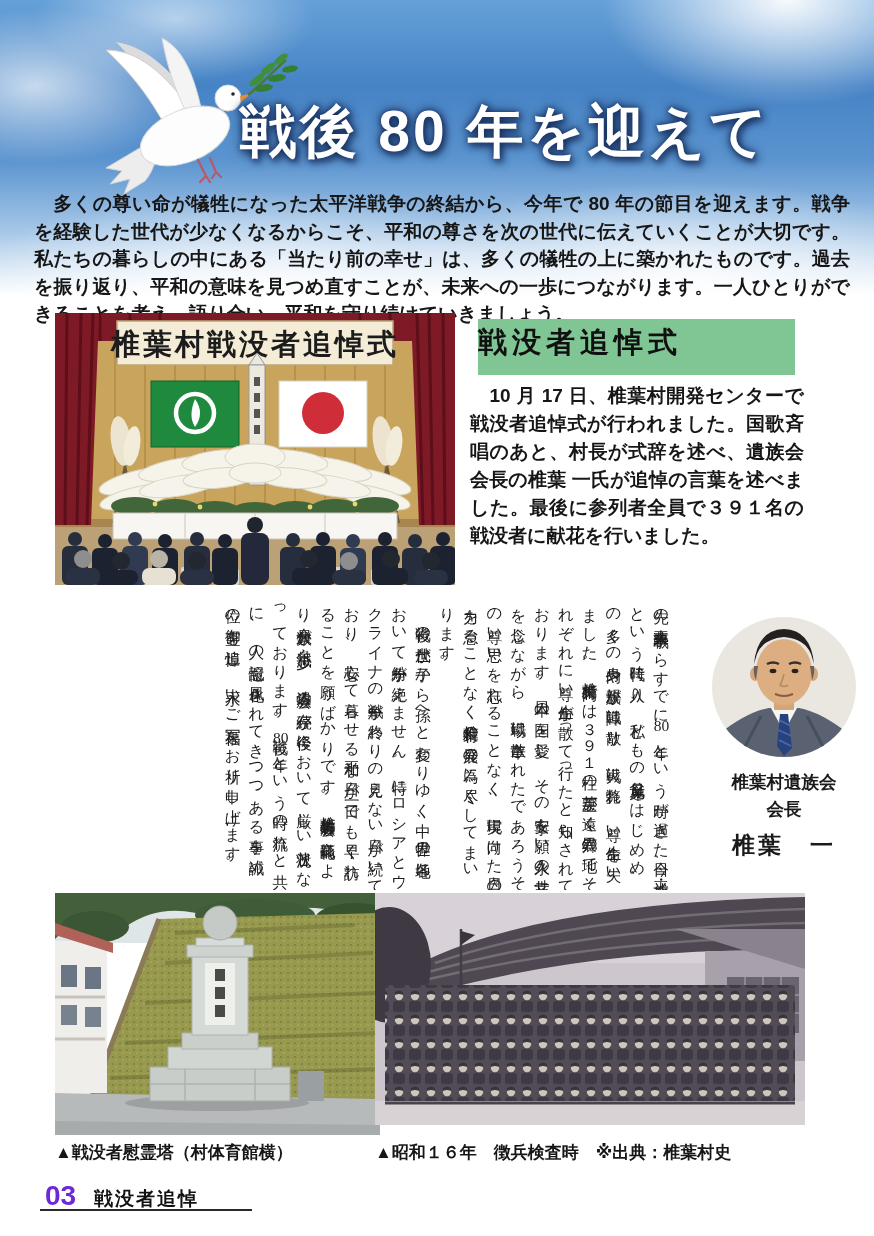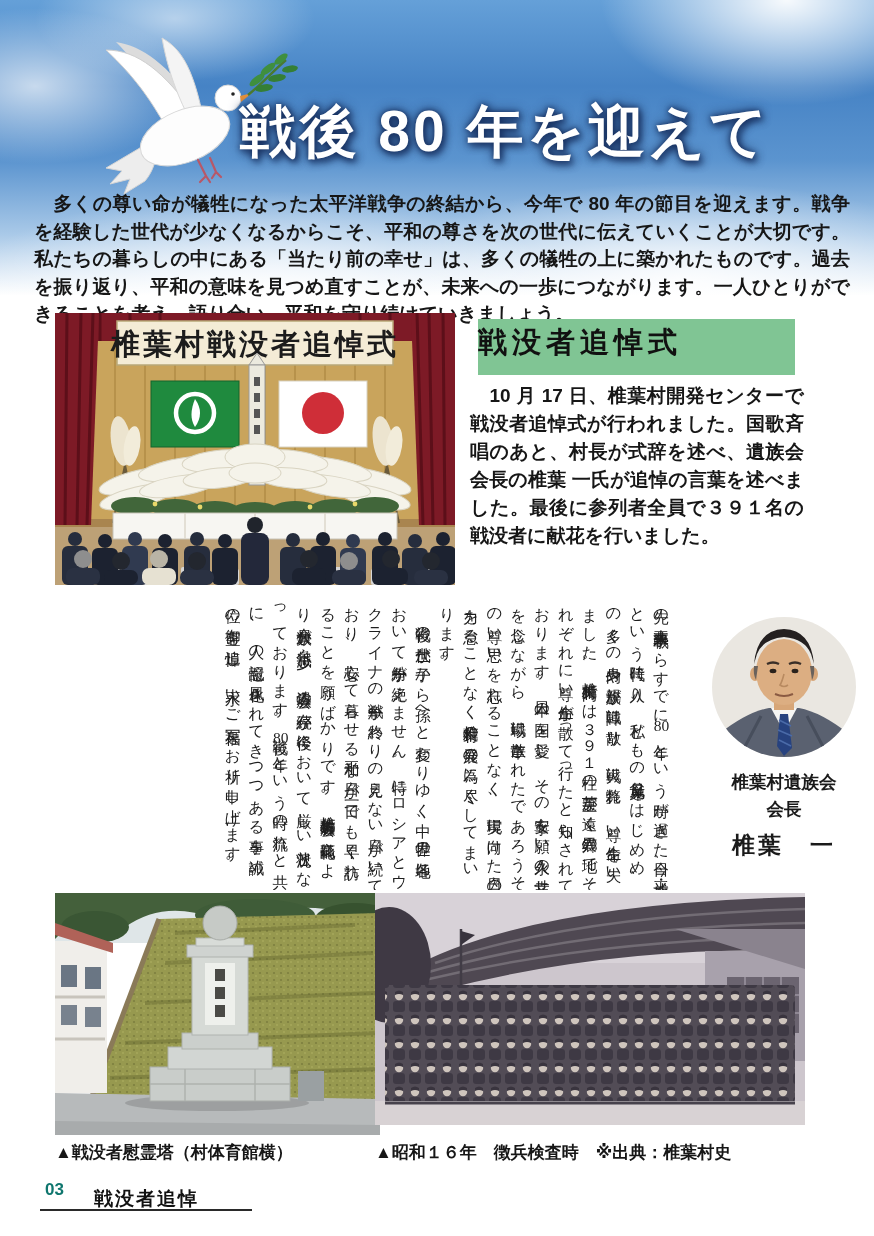--- a/index.html
+++ b/index.html
@@ -48,21 +48,21 @@
 
   
   .photo-left{position:absolute;left:55px;top:893px;width:325px;height:242px;margin:0;}
   .photo-right{position:absolute;left:375px;top:893px;width:430px;height:232px;margin:0;}
   .caption{position:absolute;top:1141px;margin:0;text-align:left;
     font-size:17px;font-weight:bold;color:#161616;}
   .caption.left{left:55px;width:325px;}
   .caption.right{left:375px;width:430px;}
 
   
-  .footer-num{position:absolute;left:45px;top:1180px;font-size:17px;font-weight:bold;color:#0f766e;}
+  .footer-num{position:absolute;left:45px;top:1180px;font-size:28px;font-weight:bold;color:#6d28d9;}
   .footer-sec{position:absolute;left:94px;top:1186px;font-size:19px;font-weight:bold;color:#111;letter-spacing:2px;}
   .footer-rule{position:absolute;left:40px;top:1209px;width:212px;height:0;border-top:2px solid #2a2a2a;}
   .footer-issue{position:absolute;left:258px;top:1236px;font-size:16px;color:#2c2c2c;}
 </style>
 </head>
 <body>
 
 <div class="page">
 
   <div class="sky">

